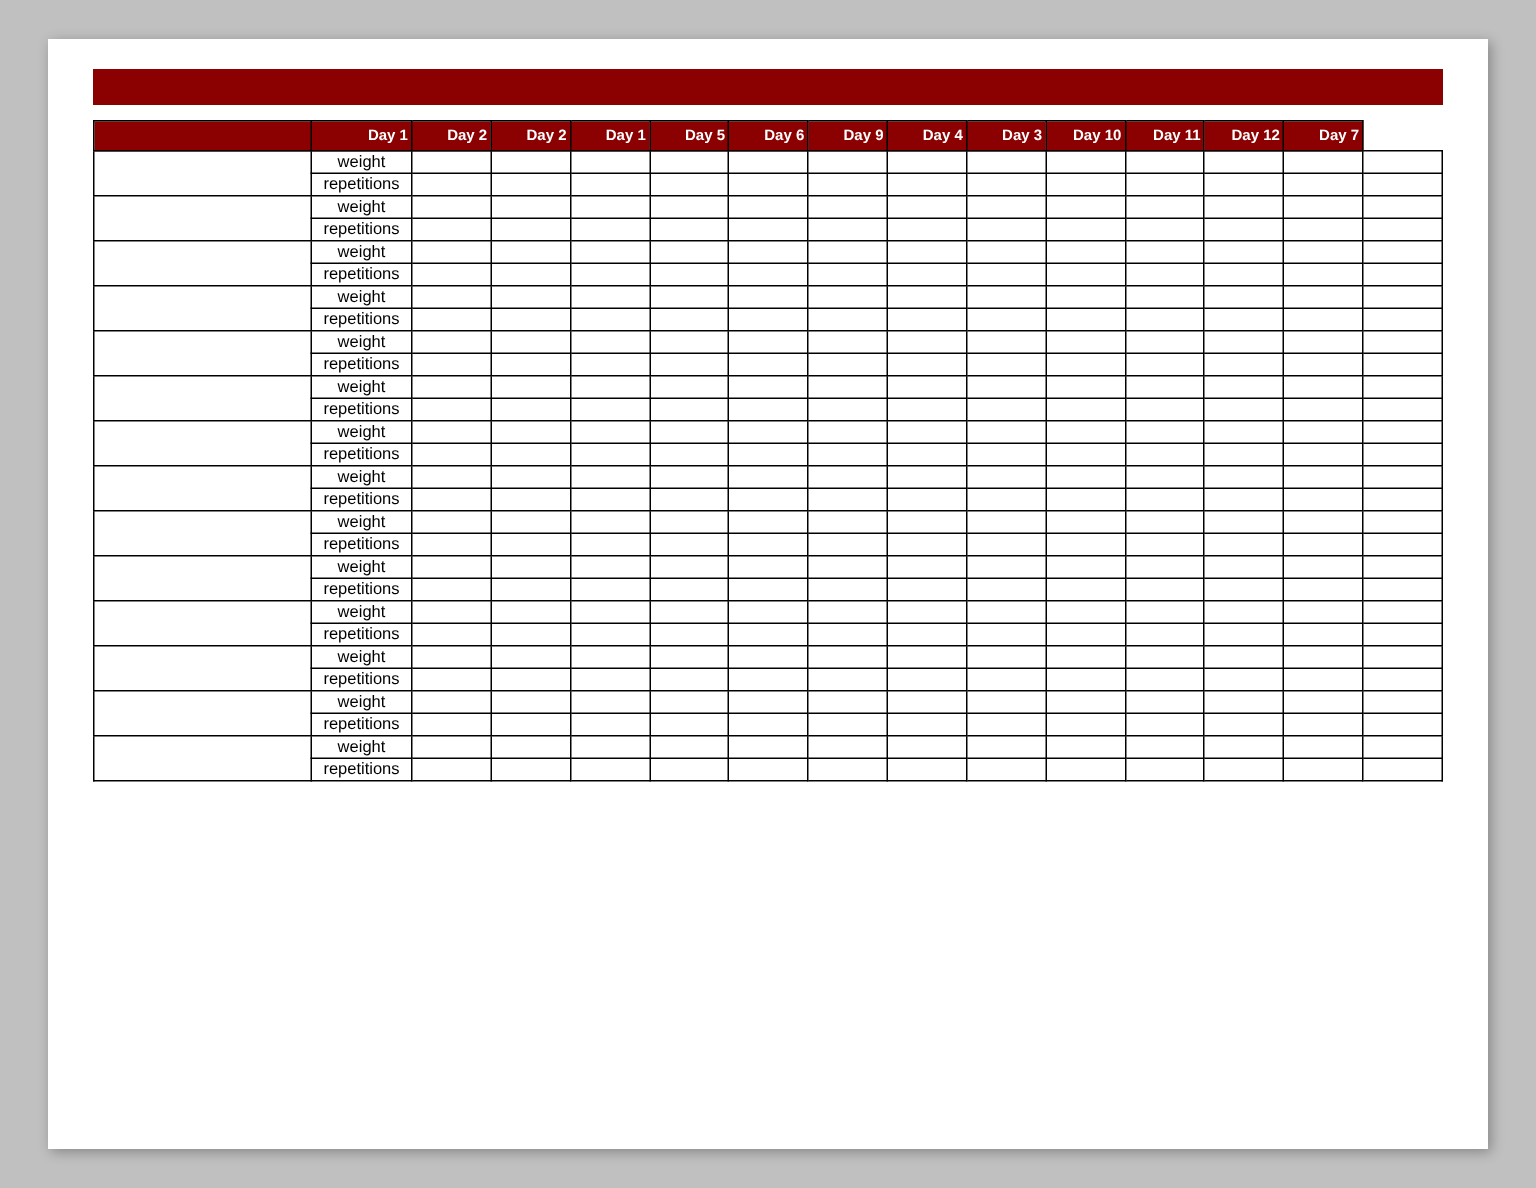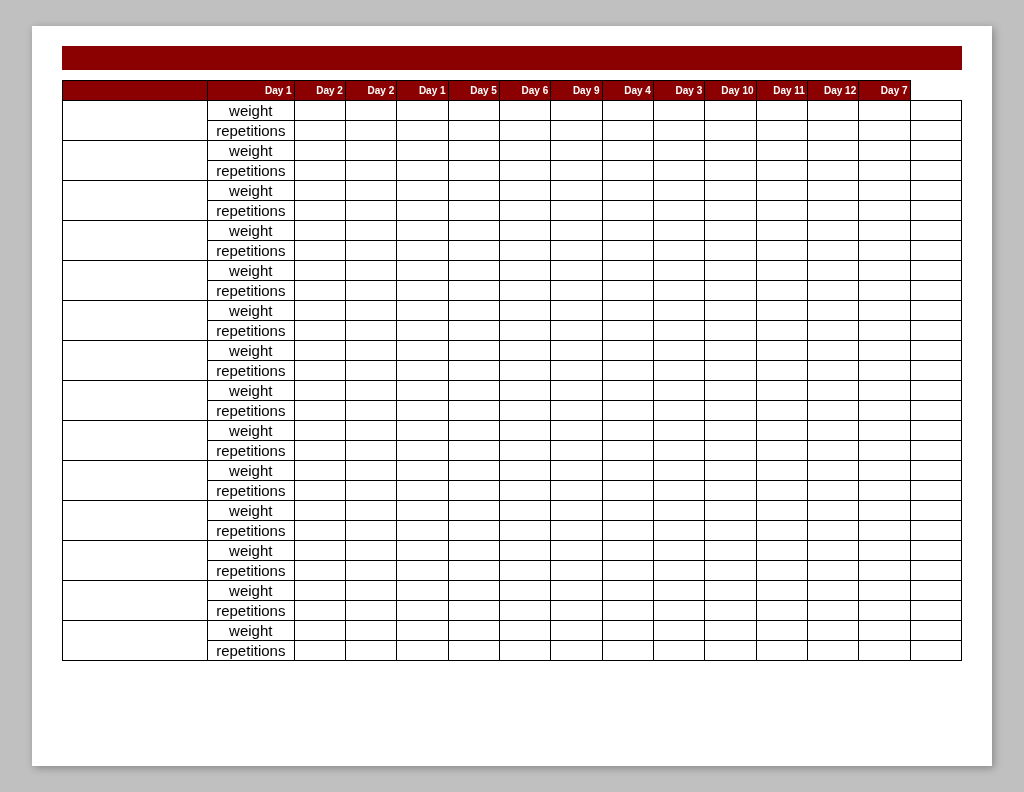--- a/index.html
+++ b/index.html
@@ -59,21 +59,21 @@
       font-size: 10px;
       padding: 4px 2px;
       white-space: nowrap;
     }
     .exercise-name-cell {
       width: 145px;
       padding: 1px 2px;
     }
     .sub-label-cell {
       text-align: center;
-      font-size: 15px;
+      font-size: 11px;
       padding: 1px 2px;
       color: #000;
       white-space: nowrap;
     }
     .data-cell {
       padding: 1px 2px;
       min-width: 44px;
     }
     tr.weight-row td, tr.reps-row td {
       height: 14px;

